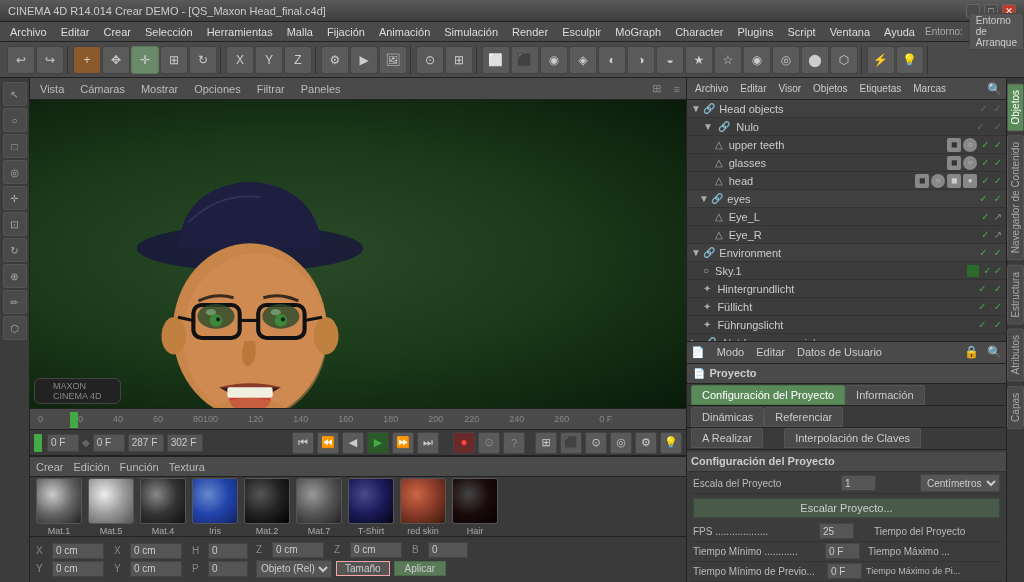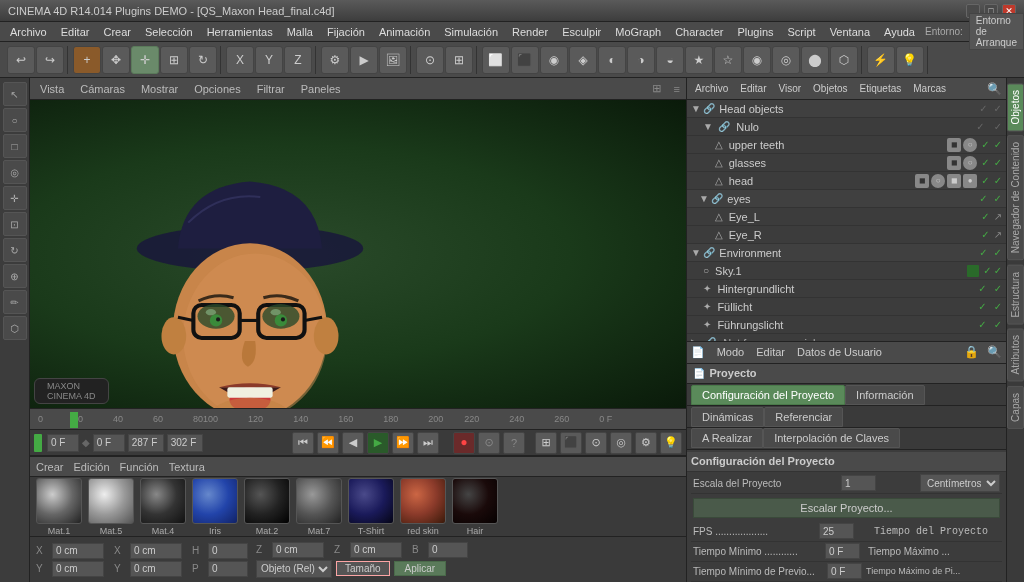--- a/index.html
+++ b/index.html
@@ -204,29 +204,29 @@
     ::-webkit-scrollbar-track { background: #333; }
     ::-webkit-scrollbar-thumb { background: #666; border-radius: 2px; }
 
     
     #right-wrapper {
       display: flex; flex-direction: row;
     }
 
     .logo-badge {
       position: absolute; left: 4px; bottom: 4px;
-      background: #222; border: 1px solid #444; padding: 2px 12px;
+      background: #222; border: 1px solid #444; padding: 2px 18px;
       font-size: 9px; color: #888; border-radius: 6px;
     }
   </style>
 </head>
 <body>
 
 <div id="titlebar">
-  <span>CINEMA 4D R14.014 Plugins DEMO - [QS_Maxon Head_final.c4d]</span>
+  <span>CINEMA 4D R14.014 Crear DEMO - [QS_Maxon Head_final.c4d]</span>
   <div id="titlebar-controls">
     <div class="titlebar-btn btn-min">_</div>
     <div class="titlebar-btn btn-max">□</div>
     <div class="titlebar-btn btn-close">✕</div>
   </div>
 </div>
 
 <div id="menubar">
   <span class="menu-item">Archivo</span>
   <span class="menu-item">Editar</span>
@@ -703,21 +703,21 @@
         <div style="height:22px; background:#3a3a3a; display:flex; align-items:flex-end; padding:0 4px; border-bottom:1px solid #222;">
           <div class="attr-tab active">Configuración del Proyecto</div>
           <div class="attr-tab">Información</div>
         </div>
 
         <div style="height:22px; background:#3a3a3a; display:flex; align-items:flex-end; padding:0 4px; border-bottom:1px solid #222;">
           <div class="attr-tab">Dinámicas</div>
           <div class="attr-tab">Referenciar</div>
         </div>
 
-        <div style="height:22px; background:#3a3a3a; display:flex; align-items:flex-start; padding:0 4px; border-bottom:1px solid #222;">
+        <div style="height:22px; background:#3a3a3a; display:flex; align-items:flex-start; padding:0 4px; border-bottom:1px solid #222;gap:21px;">
           <div class="attr-tab">A Realizar</div>
           <div class="attr-tab">Interpolación de Claves</div>
         </div>
 
         <div class="attr-section">
           Configuración del Proyecto
         </div>
 
         <div id="attr-content" style="flex:1; overflow-y:auto; padding:2px 4px;">
 
@@ -729,21 +729,21 @@
             </select>
           </div>
 
           <div style="padding:2px 0;">
             <button class="attr-full-btn">Escalar Proyecto...</button>
           </div>
 
           <div class="attr-row">
             <span class="attr-label">FPS ...................</span>
             <input class="attr-value" value="25" style="width: 35px;">
-            <span class="attr-label" style="margin-left:20px;font-family:Liberation Mono, monospace;">Tiempo del Proyecto</span>
+            <span class="attr-label" style="margin-left:20px;">Tiempo del Proyecto</span>
           </div>
 
           <div class="attr-row">
             <span class="attr-label">Tiempo Mínimo ............</span>
             <input class="attr-value" value="0 F" style="width: 35px;">
             <span class="attr-label" style="margin-left:8px;">Tiempo Máximo ...</span>
           </div>
 
           <div class="attr-row">
             <span class="attr-label">Tiempo Mínimo de Previo...</span>

